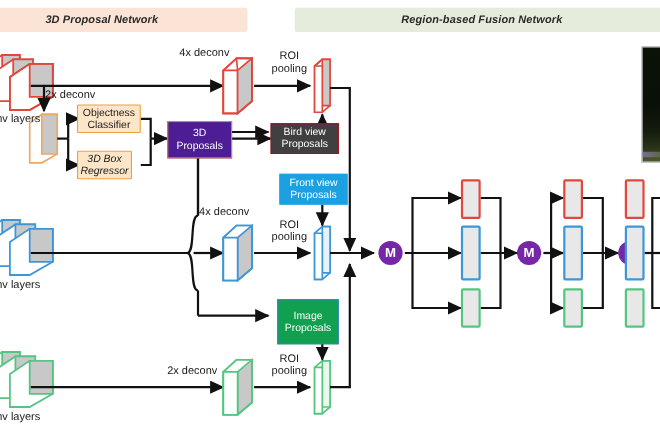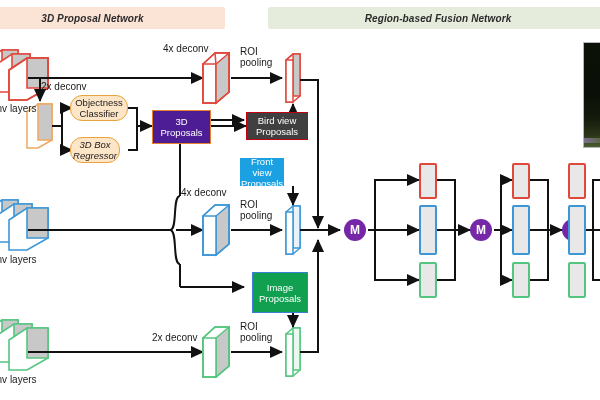--- a/index.html
+++ b/index.html
@@ -11,29 +11,29 @@
   #stage{position:absolute;left:0;top:0;width:600px;height:400px;}
   .banner{
     position:absolute;height:22px;border-radius:2px;
     display:flex;align-items:center;justify-content:center;
     font-style:italic;font-weight:bold;font-size:10px;color:#2b2b2b;
     letter-spacing:.1px;
   }
   #banner-proposal{left:-40px;top:7px;width:265px;background:#fbe3d6;}
   #banner-fusion{left:268px;top:7px;width:340px;background:#e5ecdc;}
 
-  .label{position:absolute;font-size:10px;color:#1a1a1a;line-height:11px;text-align:left;white-space:nowrap;}
+  .label{position:absolute;font-size:10px;color:#1a1a1a;line-height:11px;text-align:center;white-space:nowrap;}
   .label.two{white-space:normal;width:46px;}
 
   .procbox{
     position:absolute;display:flex;flex-direction:column;align-items:center;
     justify-content:center;font-size:9.5px;line-height:11px;text-align:center;
     box-sizing:border-box;
   }
-  .pale{background:#fde5c8;border:1px solid #e8a33d;color:#1a1a1a;border-radius:12px;}
+  .pale{background:#fde5c8;border:1px solid #e8a33d;color:#1a1a1a;border-radius:1px;}
   .orange{background:#4c1d95;border:1px solid #e8822a;color:#ffffff;}
   .darkred{background:#404040;border:1px solid #c00013;color:#ffffff;}
   .blue{background:#1ba1e2;border:1px solid #1ba1e2;color:#ffffff;}
   .green{background:#10a050;border:1px solid #3b7fd4;color:#ffffff;}
 
   
   svg#wires{position:absolute;left:0;top:0;width:600px;height:400px;overflow:visible;}
 
   .mnode{
     position:absolute;width:22px;height:22px;border-radius:50%;
@@ -240,21 +240,21 @@
   <div class="procbox pale" style="left:70px;top:137px;width:50px;height:26px;font-style:italic;">
     <span>3D Box<br>Regressor</span>
   </div>
   <div class="procbox orange" style="left:152px;top:110px;width:59px;height:34px;">
     <span>3D<br>Proposals</span>
   </div>
 
   <div class="procbox darkred" style="left:246px;top:112px;width:62px;height:28px;">
     <span>Bird view<br>Proposals</span>
   </div>
-  <div class="procbox blue" style="left:240px;top:158px;width:44px;height:28px;">
+  <div class="procbox blue" style="left:254px;top:158px;width:62px;height:28px;">
     <span>Front view<br>Proposals</span>
   </div>
   <div class="procbox green" style="left:252px;top:272px;width:56px;height:41px;">
     <span>Image<br>Proposals</span>
   </div>
 
   <div class="mnode" style="left:344px;top:219px;">
     <span>M</span>
   </div>
   <div class="mnode" style="left:470px;top:219px;">

